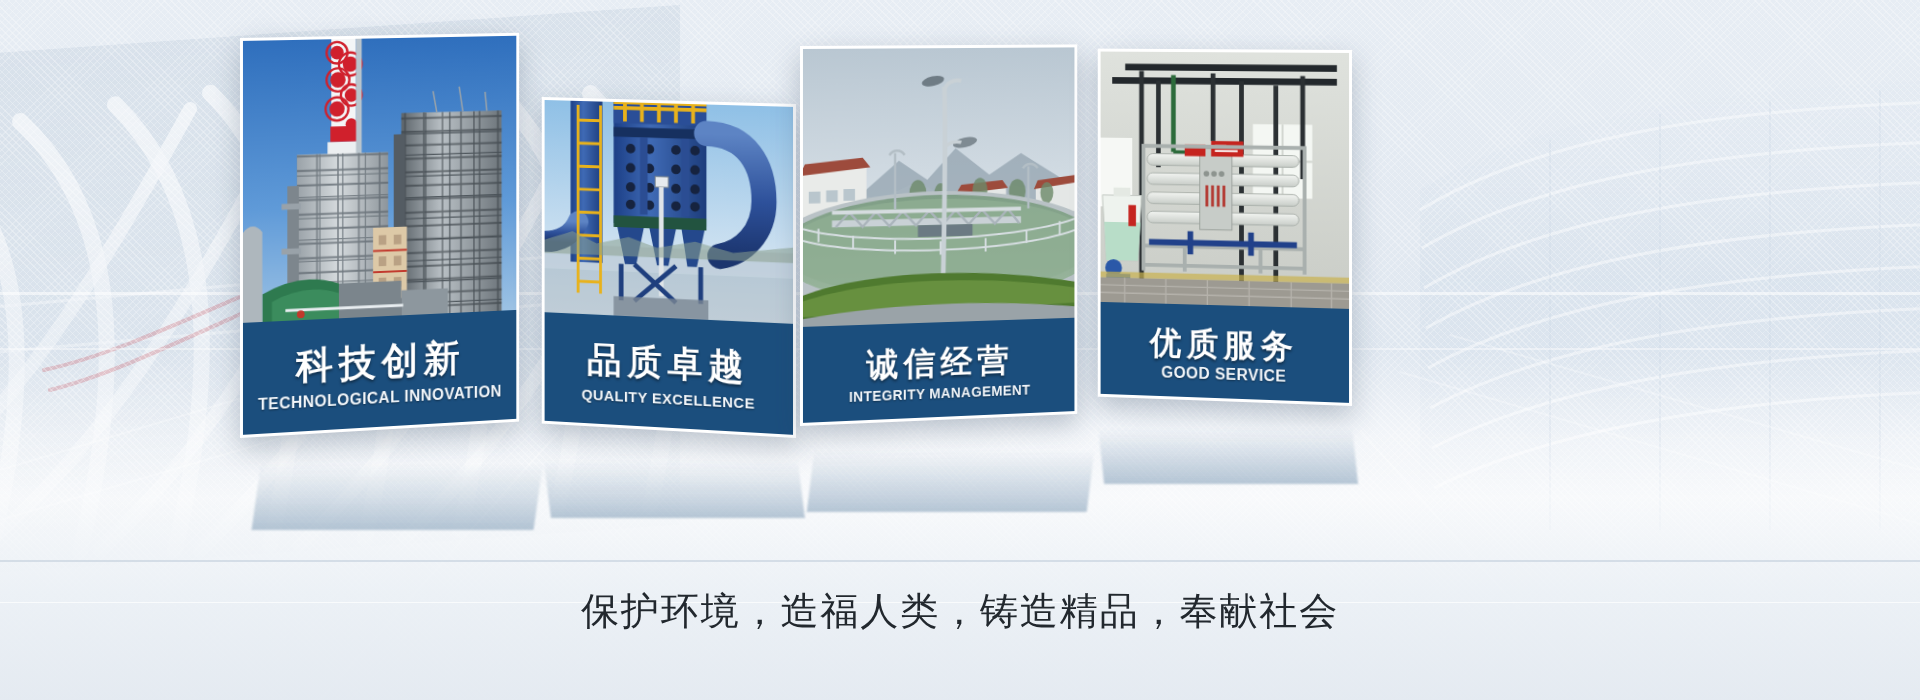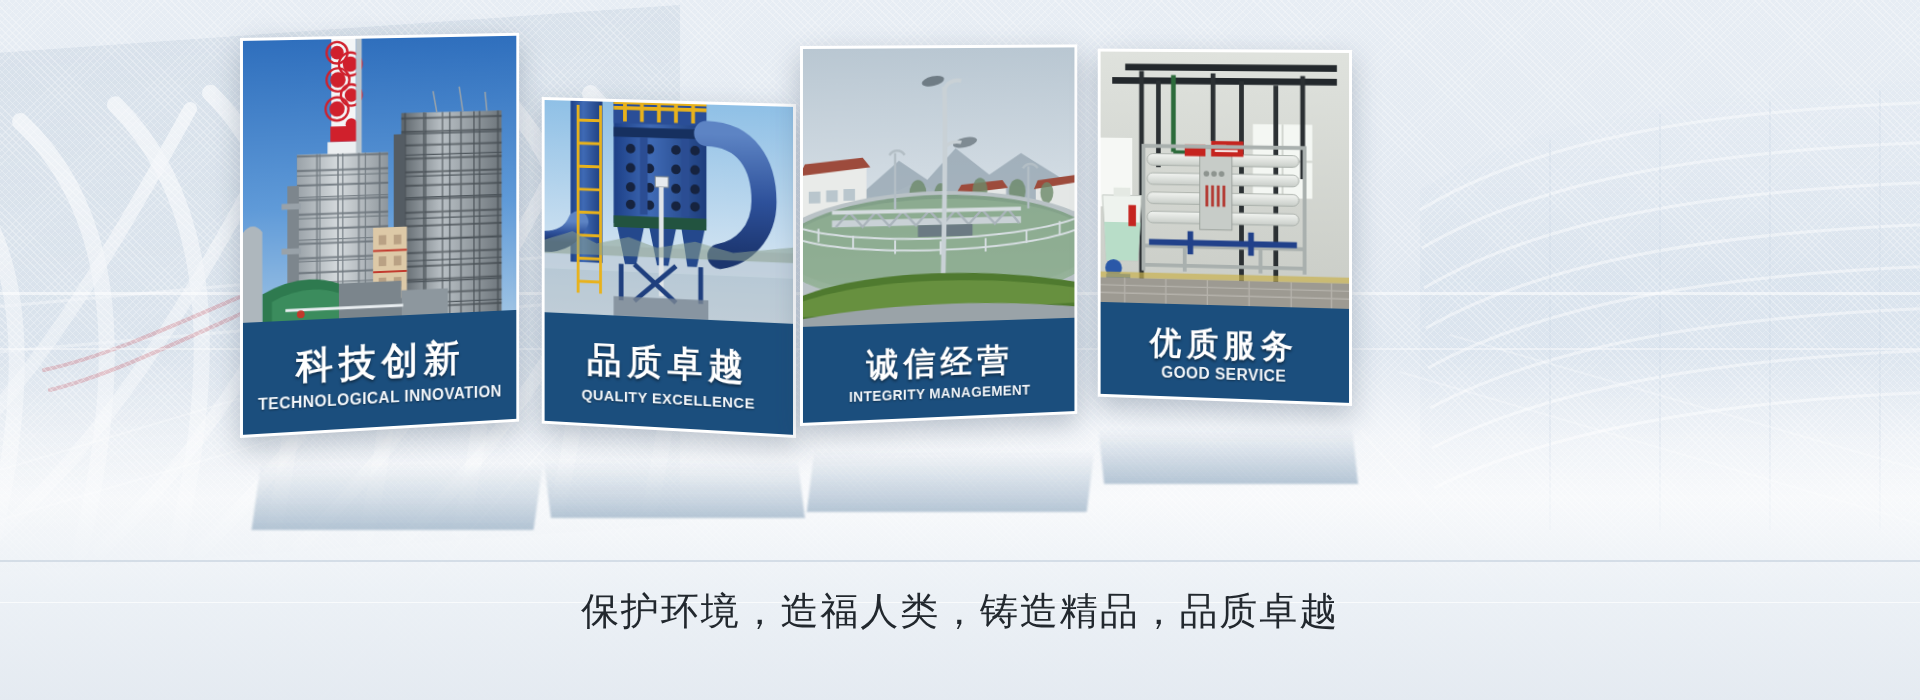--- a/index.html
+++ b/index.html
@@ -564,15 +564,15 @@
           <rect x="0" y="230" width="262" height="6" fill="#c9b24e" opacity=".7"></rect>
         </svg>
       </div>
       <div class="caption">
         <div class="cap-cn">优质服务</div>
         <div class="cap-en">GOOD SERVICE</div>
       </div>
     </div>
   </div>
 
-  <div class="slogan">保护环境，造福人类，铸造精品，品质卓越</div>
+  <div class="slogan">保护环境，造福人类，铸造精品，奉献社会</div>
 
 </div>
 
 </body></html>

